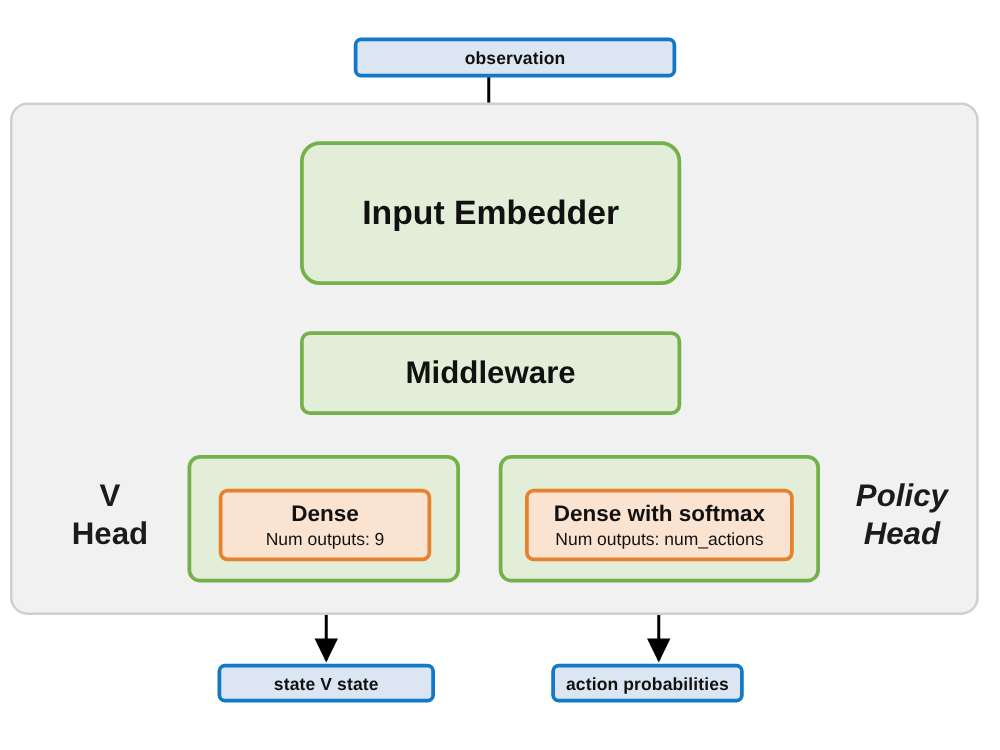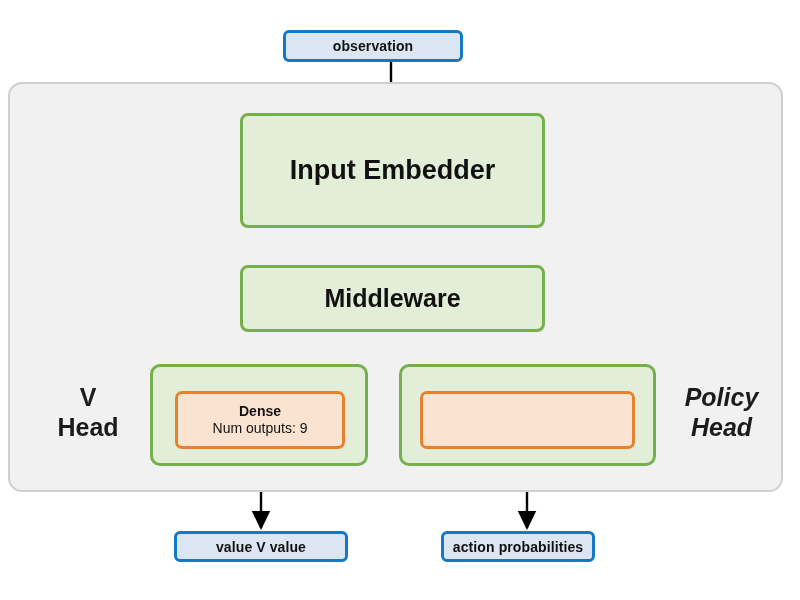--- a/index.html
+++ b/index.html
@@ -62,21 +62,21 @@
     box-sizing: border-box;
     background: #e2eed8;
     border: 3px solid #74b14a;
     border-radius: 8px;
     display: flex;
     align-items: center;
     justify-content: center;
     color: #111111;
     font-weight: bold;
   }
-  .module-box.big-label { font-size: 27px; }
+  .module-box.big-label { font-size: 27px; border-radius: 16px; }
   .module-box.mid-label { font-size: 25px; }
 
   
   .head-group {
     position: absolute;
     box-sizing: border-box;
     background: #e2eed8;
     border: 3px solid #74b14a;
     border-radius: 10px;
   }
@@ -90,21 +90,21 @@
     border-radius: 7px;
     display: flex;
     flex-direction: column;
     align-items: center;
     justify-content: center;
     color: #111111;
     line-height: 1.25;
   }
   .layer-title {
     font-weight: bold;
-    font-size: 14px;
+    font-size: 18px;
   }
   .layer-sub {
     font-weight: normal;
     font-size: 14px;
   }
 
   
   .head-label {
     position: absolute;
     color: #1b1b1b;
@@ -137,21 +137,21 @@
 
     <path d="M391,347 Q393,355 403,355 L517,355 Q527,355 527,365 L527,386" stroke="#000000" stroke-width="2.4" fill="none" marker-end="url(#arrowhead)"></path>
 
     <path d="M261,450 L261,528" stroke="#000000" stroke-width="2.4" fill="none" marker-end="url(#arrowhead)"></path>
 
     <path d="M527,450 L527,528" stroke="#000000" stroke-width="2.4" fill="none" marker-end="url(#arrowhead)"></path>
   </svg>
 
   <div class="agent-container"></div>
 
-  <div class="io-box" style="left:283px; top:30px; width:180px; height:32px;justify-content:center;">
+  <div class="io-box" style="left:283px; top:30px; width:258px; height:32px;justify-content:center;">
     <span>observation</span>
   </div>
 
   <div class="module-box big-label" style="left:240px; top:113px; width:305px; height:115px;">
     <span>Input Embedder</span>
   </div>
 
   <div class="module-box mid-label" style="left:240px; top:265px; width:305px; height:67px;">
     <span>Middleware</span>
   </div>
@@ -164,28 +164,30 @@
   </div>
 
   <div class="head-label left" style="left:38px; top:383px; width:100px;">
     <div>V</div>
     <div>Head</div>
   </div>
 
   <div class="head-group" style="left:399px; top:364px; width:257px; height:102px;"></div>
 
   <div class="layer-box" style="left:420px; top:391px; width:215px; height:58px;">
+    <span class="layer-title">Dense with softmax</span>
+    <span class="layer-sub">Num outputs: num_actions</span>
   </div>
 
   <div class="head-label right" style="left:664px; top:383px; width:115px;">
     <div>Policy</div>
     <div>Head</div>
   </div>
 
   <div class="io-box" style="left:174px; top:531px; width:174px; height:31px;">
-    <span>value V value</span>
+    <span>state V state</span>
   </div>
 
   <div class="io-box" style="left:441px; top:531px; width:154px; height:31px;">
     <span>action probabilities</span>
   </div>
 
 </div>
 
 </body></html>

